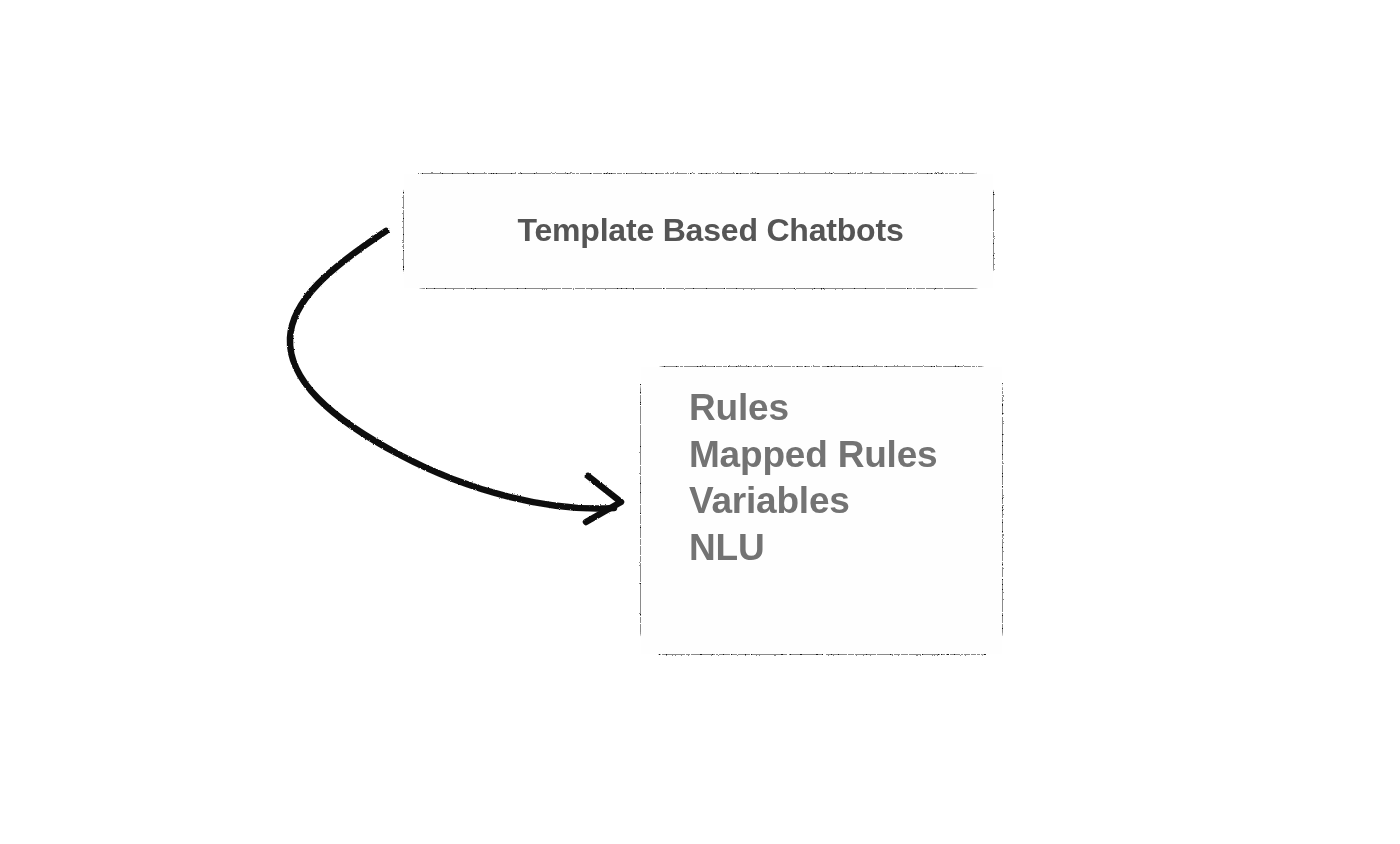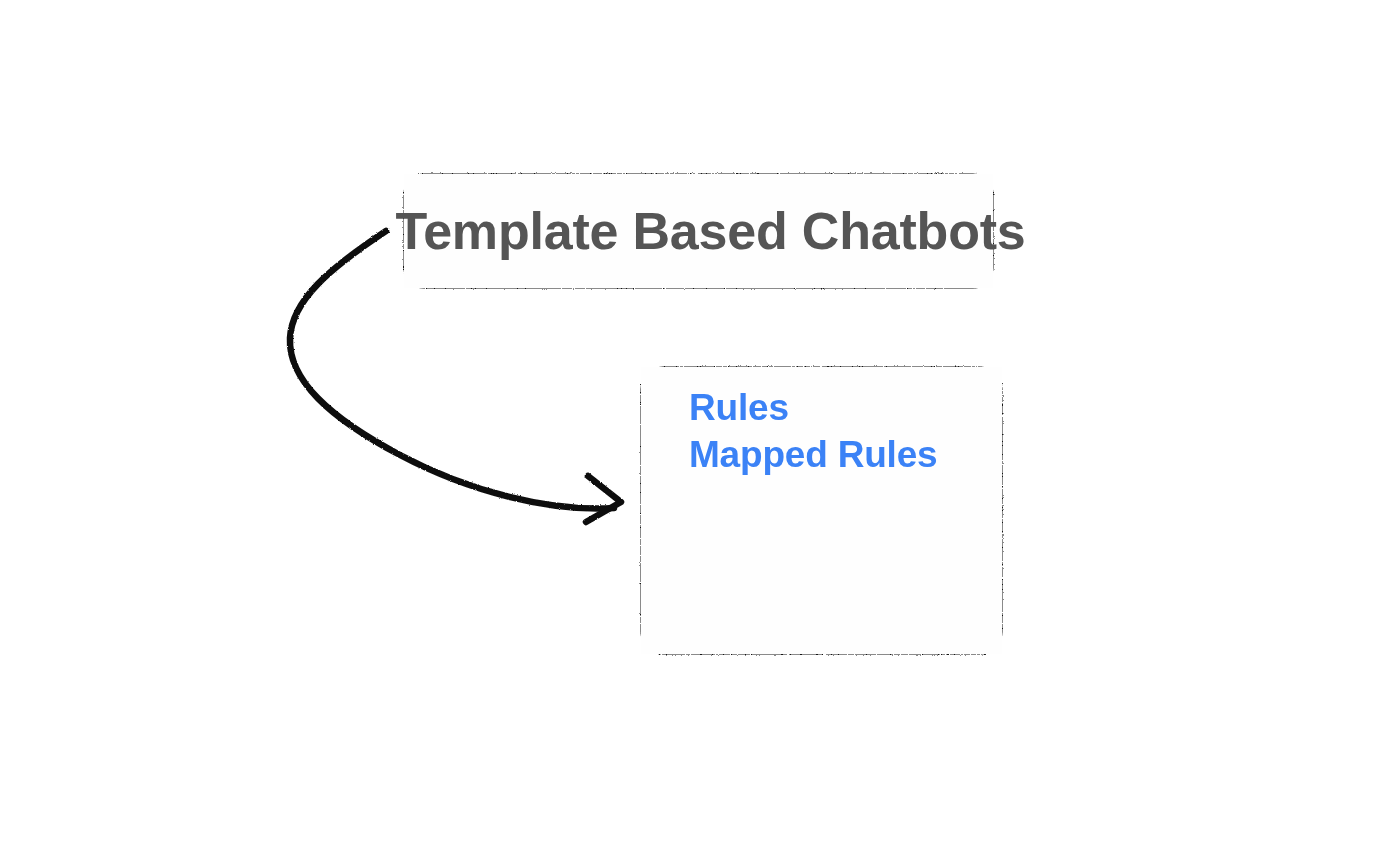--- a/index.html
+++ b/index.html
@@ -38,21 +38,21 @@
   }
   #node-title {
     left: 404px;
     top: 174px;
     width: 589px;
     height: 114px;
     align-items: center;
     justify-content: center;
   }
   #node-title .node-label {
-    font-size: 52px;
+    font-size: 32px;
     font-weight: bold;
     color: #555555;
     letter-spacing: -0.2px;
     line-height: 1.05;
     white-space: nowrap;
     margin-left: 24px;
   }
 
   
   #node-features {
@@ -66,21 +66,21 @@
   #node-features .feature-list {
     margin: 0;
     padding: 0;
     list-style: none;
     margin-left: 48px;
     margin-top: 18px;
   }
   #node-features .feature-item {
     font-size: 37px;
     font-weight: bold;
-    color: #3b82f6;
+    color: #737373;
     line-height: 46.5px;
     letter-spacing: -0.2px;
     white-space: nowrap;
   }
 </style>
 </head>
 <body>
 
 <div id="canvas">
 
@@ -120,16 +120,18 @@
   </svg>
 
   <div class="node" id="node-title">
     <span class="node-label">Template Based Chatbots</span>
   </div>
 
   <div class="node" id="node-features">
     <ul class="feature-list">
       <li class="feature-item">Rules</li>
       <li class="feature-item">Mapped Rules</li>
+      <li class="feature-item">Variables</li>
+      <li class="feature-item">NLU</li>
     </ul>
   </div>
 
 </div>
 
 </body></html>

